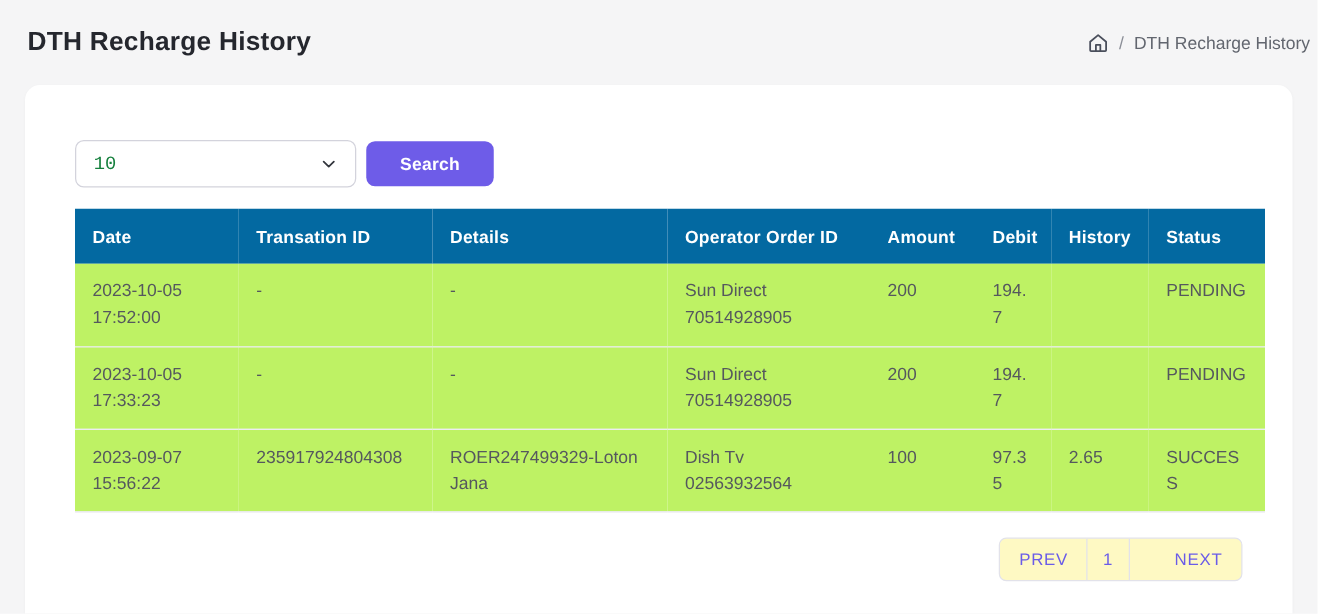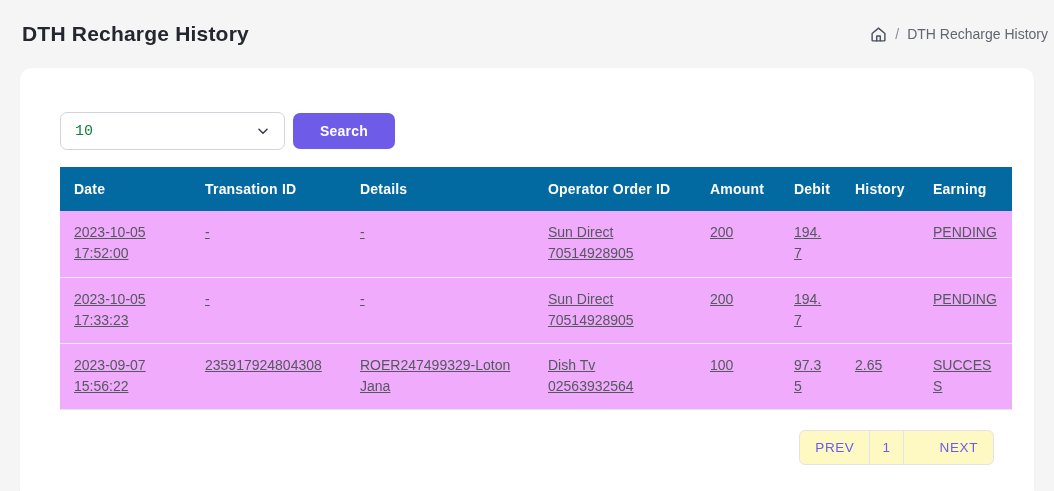--- a/index.html
+++ b/index.html
@@ -110,30 +110,29 @@
     color: #ffffff;
     font-size: 14px;
     font-weight: 700;
     text-align: left;
     height: 44px;
     padding: 0 14px;
     letter-spacing: 0.2px;
     white-space: nowrap;
   }
   table.history tbody td {
-    background: #f0abfc;
+    background: #bef264;
     border-bottom: 1px solid #ececf2;
     padding: 11px 14px 12px 14px;
     font-size: 14px;
     line-height: 21px;
     color: #55585e;
     vertical-align: top;
     height: 66px;
     overflow-wrap: break-word;
-    text-decoration: underline;
   }
   table.history tbody tr:last-child td { border-bottom: 1px solid #e6e6ec; }
 
   
   .pagination-row {
     display: flex;
     justify-content: flex-end;
     margin-top: 20px;
   }
   .pagination {
@@ -200,21 +199,21 @@
     </colgroup>
     <thead>
       <tr>
         <th>Date</th>
         <th>Transation ID</th>
         <th>Details</th>
         <th>Operator Order ID</th>
         <th>Amount</th>
         <th>Debit</th>
         <th>History</th>
-        <th>Earning</th>
+        <th>Status</th>
       </tr>
     </thead>
     <tbody>
       <tr>
         <td>2023-10-05 17:52:00</td>
         <td>-</td>
         <td>-</td>
         <td>Sun Direct 70514928905</td>
         <td>200</td>
         <td>194.7</td>

